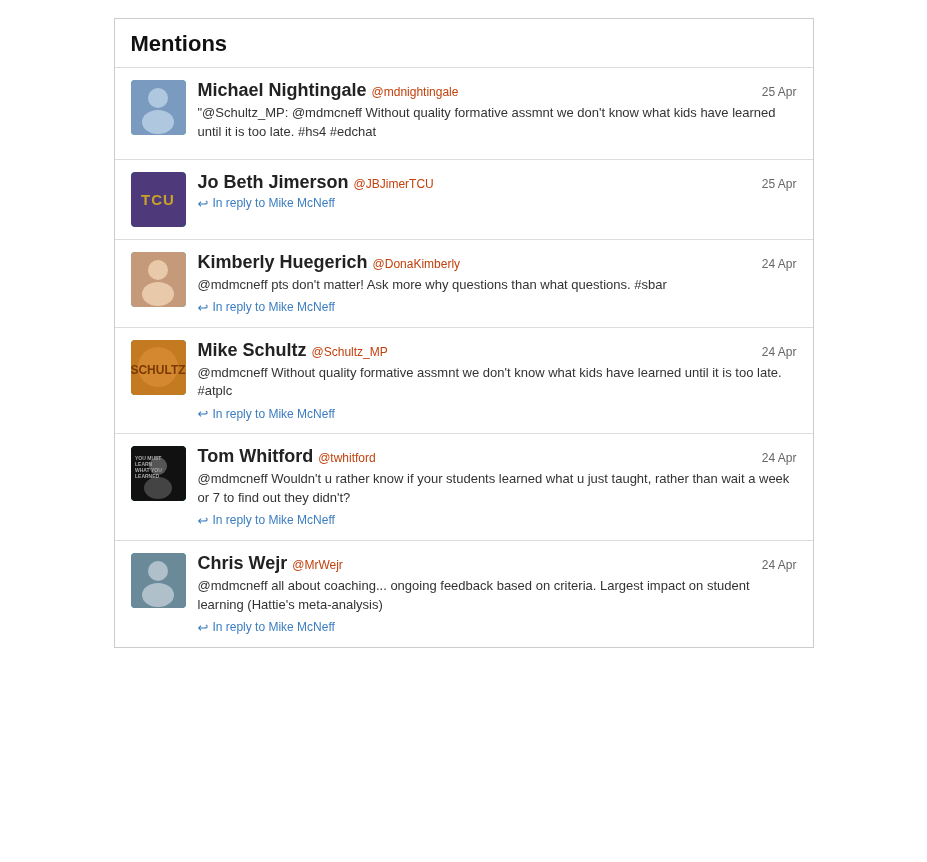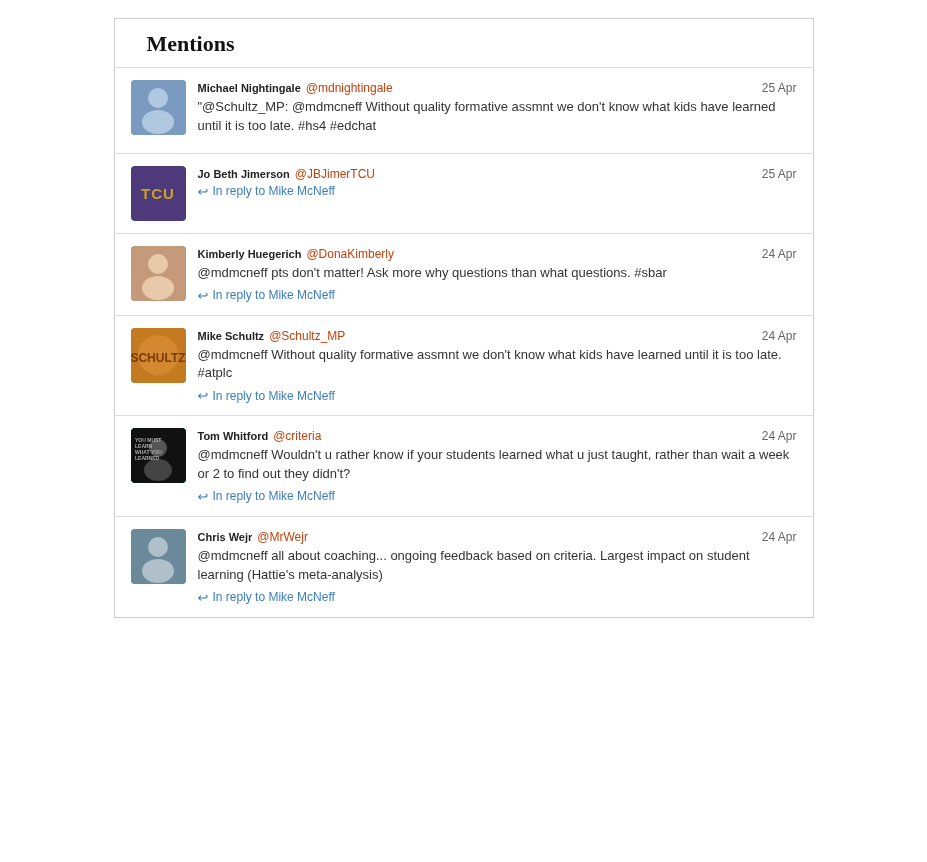--- a/index.html
+++ b/index.html
@@ -13,24 +13,23 @@
     }
     .container {
       width: 700px;
       margin: 18px auto;
       border: 1px solid #ccc;
       background: #fff;
     }
     .page-title {
       font-size: 22px;
       font-weight: bold;
-      padding: 12px 32px 10px;
+      padding: 12px 16px 10px;
       border-bottom: 1px solid #ddd;
       color: #111;
-      font-family: Liberation Serif, serif;
     }
     .tweet-item {
       display: flex;
       flex-direction: row;
       padding: 12px 16px;
       border-bottom: 1px solid #ddd;
       gap: 12px;
     }
     .tweet-item:last-child {
       border-bottom: none;
@@ -51,21 +50,21 @@
       flex: 1;
     }
     .tweet-header {
       display: flex;
       align-items: baseline;
       justify-content: space-between;
       margin-bottom: 3px;
     }
     .tweet-author {
       font-weight: bold;
-      font-size: 11px;
+      font-size: 18px;
       color: #222;
       text-align: right;
     }
     .tweet-handle {
       color: #c2410c;
       font-size: 12px;
       margin-left: 5px;
       font-weight: normal;
     }
     .tweet-date {
@@ -202,24 +201,24 @@
         <ellipse cx="27" cy="42" rx="14" ry="11" fill="#444"></ellipse>
         <text x="4" y="14" font-size="5" fill="#aaa">YOU MUST</text>
         <text x="4" y="20" font-size="5" fill="#aaa">LEARN</text>
         <text x="4" y="26" font-size="5" fill="#aaa">WHAT YOU</text>
         <text x="4" y="32" font-size="5" fill="#aaa">LEARNED</text>
       </svg>
           </div>
         </div>
         <div class="tweet-content">
           <div class="tweet-header">
-            <span><span class="tweet-author">Tom Whitford</span><span class="tweet-handle">@criteria</span></span>
-            <span class="tweet-date">24 Apr</span>
-          </div>
-          <div class="tweet-text">@mdmcneff Wouldn't u rather know if your students learned what u just taught, rather than wait a week or 2 to find out they didn't?</div>
+            <span><span class="tweet-author">Tom Whitford</span><span class="tweet-handle">@twhitford</span></span>
+            <span class="tweet-date">24 Apr</span>
+          </div>
+          <div class="tweet-text">@mdmcneff Wouldn't u rather know if your students learned what u just taught, rather than wait a week or 7 to find out they didn't?</div>
           <div class="tweet-reply">
             <span class="reply-arrow">↩</span>
             <span>In reply to Mike McNeff</span>
           </div>
         </div>
       </div>
       <div class="tweet-item">
         <div class="avatar">
           <div class="av-box" style="background: rgb(106, 138, 154);">
             <svg width="55" height="55" viewBox="0 0 55 55" xmlns="http://www.w3.org/2000/svg">

